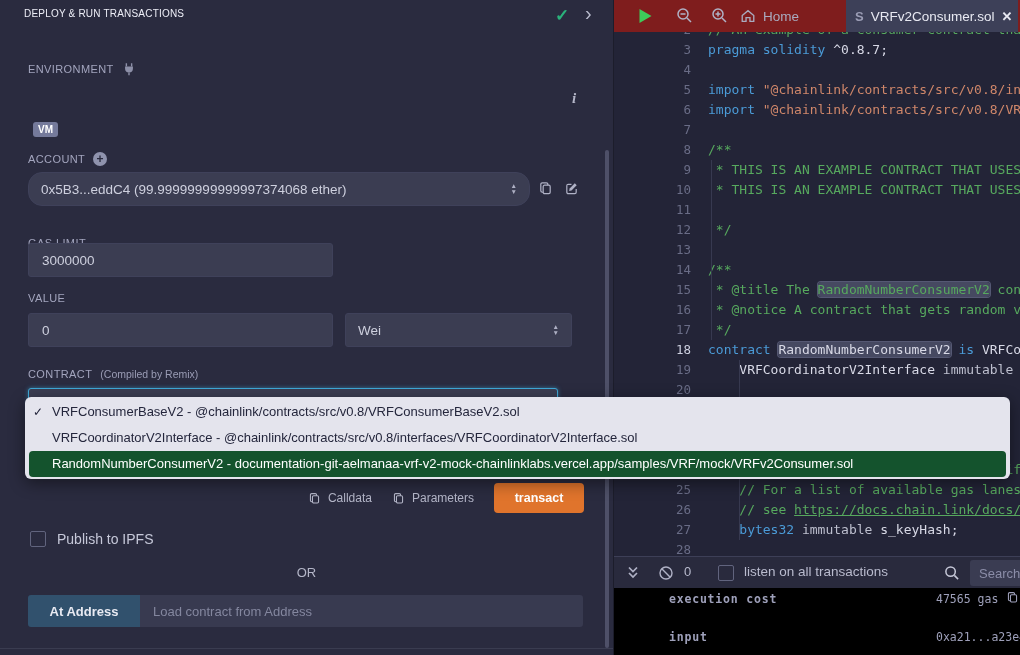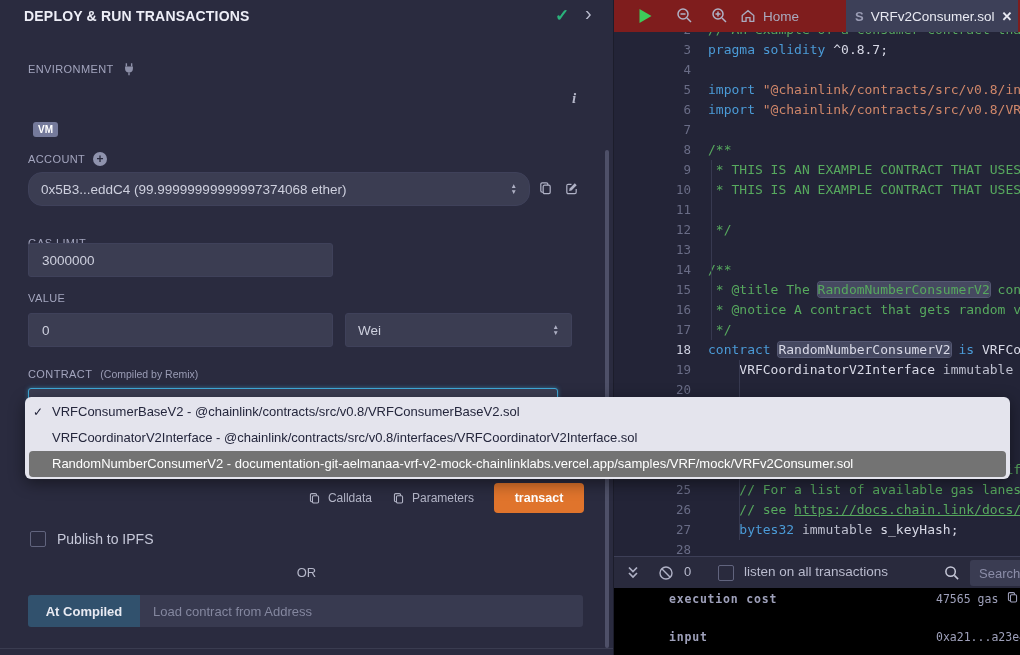--- a/index.html
+++ b/index.html
@@ -1,20 +1,20 @@
 <!DOCTYPE html>
 <html><head>
 <meta charset="utf-8">
 <style>
   html,body{margin:0;padding:0;background:#1c1d2b;}
   #app{position:relative;width:1020px;height:655px;overflow:hidden;background:#2a2b3f;
        font-family:"Liberation Sans",sans-serif;-webkit-font-smoothing:antialiased;}
   
   #left-panel{position:absolute;left:0;top:0;width:613px;height:655px;background:#2a2b3f;}
-  .lp-title{position:absolute;top:8px;left:24px;font-size:14px;font-weight:700;color:#edeef7;letter-spacing:.2px;}
+  .lp-title{position:absolute;top:8px;left:24px;font-size:10px;font-weight:400;color:#edeef7;letter-spacing:.2px;}
   .lp-check{position:absolute;top:5px;left:555px;color:#2ab27b;font-size:17px;font-weight:700;}
   .lp-chev{position:absolute;top:2px;left:585px;color:#b9bbcd;font-size:20px;font-weight:400;}
   .fld-label{position:absolute;font-size:11px;color:#a3a5be;letter-spacing:.4px;display:flex;align-items:center;gap:8px;}
   .fld-note{font-size:10.5px;letter-spacing:0;color:#9a9cb5;text-transform:none;}
   .sel,.inp{position:absolute;background:#3b3d52;border:1px solid #3f415a;border-radius:3px;
             color:#ced0de;font-size:13.5px;box-sizing:border-box;}
   .sel{display:flex;align-items:center;padding:0 12px;}
   .inp{padding:0 13px;font-family:"Liberation Sans",sans-serif;outline:none;}
   .carets{margin-left:auto;display:flex;flex-direction:column;line-height:6px;font-size:6.5px;color:#aeb0c4;}
   .circ{margin-left:auto;width:18px;height:18px;border-radius:50%;background:#585b77;display:flex;flex-direction:column;
@@ -71,21 +71,21 @@
                color:#cfd1df;font-size:13px;padding:0 9px;box-sizing:border-box;outline:none;}
   .term-search::placeholder{color:#8b8da8;}
   .term-content{position:absolute;top:588px;left:0;right:0;bottom:0;background:#000000;
                 font-family:"DejaVu Sans Mono",monospace;font-size:11.5px;color:#9ea0ba;}
   .term-key{position:absolute;left:55px;font-weight:700;letter-spacing:.8px;}
   .term-val{position:absolute;left:322px;white-space:nowrap;}
   
   #contract-dropdown{position:absolute;left:25px;top:397px;width:985px;background:#e4e4ed;border-radius:6px;
                      box-shadow:0 4px 16px rgba(0,0,0,.45);z-index:60;padding:2px 0;font-size:13px;color:#24263c;}
   .dd-item{position:relative;height:26px;line-height:26px;padding-left:27px;white-space:nowrap;overflow:hidden;}
-  .dd-item.selected{background:#737373;color:#fff;border-radius:4px;margin:0 4px;padding-left:23px;}
+  .dd-item.selected{background:#14532d;color:#fff;border-radius:4px;margin:0 4px;padding-left:23px;}
   .dd-check{position:absolute;left:8px;font-size:12px;}
   svg{display:block;}
 </style>
 </head>
 <body>
 
 <div id="app">
 
   <aside id="left-panel">
     <div class="lp-title">DEPLOY &amp; RUN TRANSACTIONS</div>
@@ -174,21 +174,21 @@
       <button class="btn-transact">transact</button>
     </div>
 
     <div class="publish-row">
       <span class="cb"></span>
       <span class="publish-lbl">Publish to IPFS</span>
     </div>
 
     <div class="or-lbl">OR</div>
 
-    <button class="ataddr-btn">At Compiled</button>
+    <button class="ataddr-btn">At Address</button>
     <input class="ataddr-inp" placeholder="Load contract from Address" style="">
 
     <div class="lp-bottomline"></div>
     <div class="lp-scroll"></div>
   </aside>
 
   <main id="right-pane">
 
     <div class="tabbar">
       <span class="tb-ic" style="left:24px;top:8px;">

